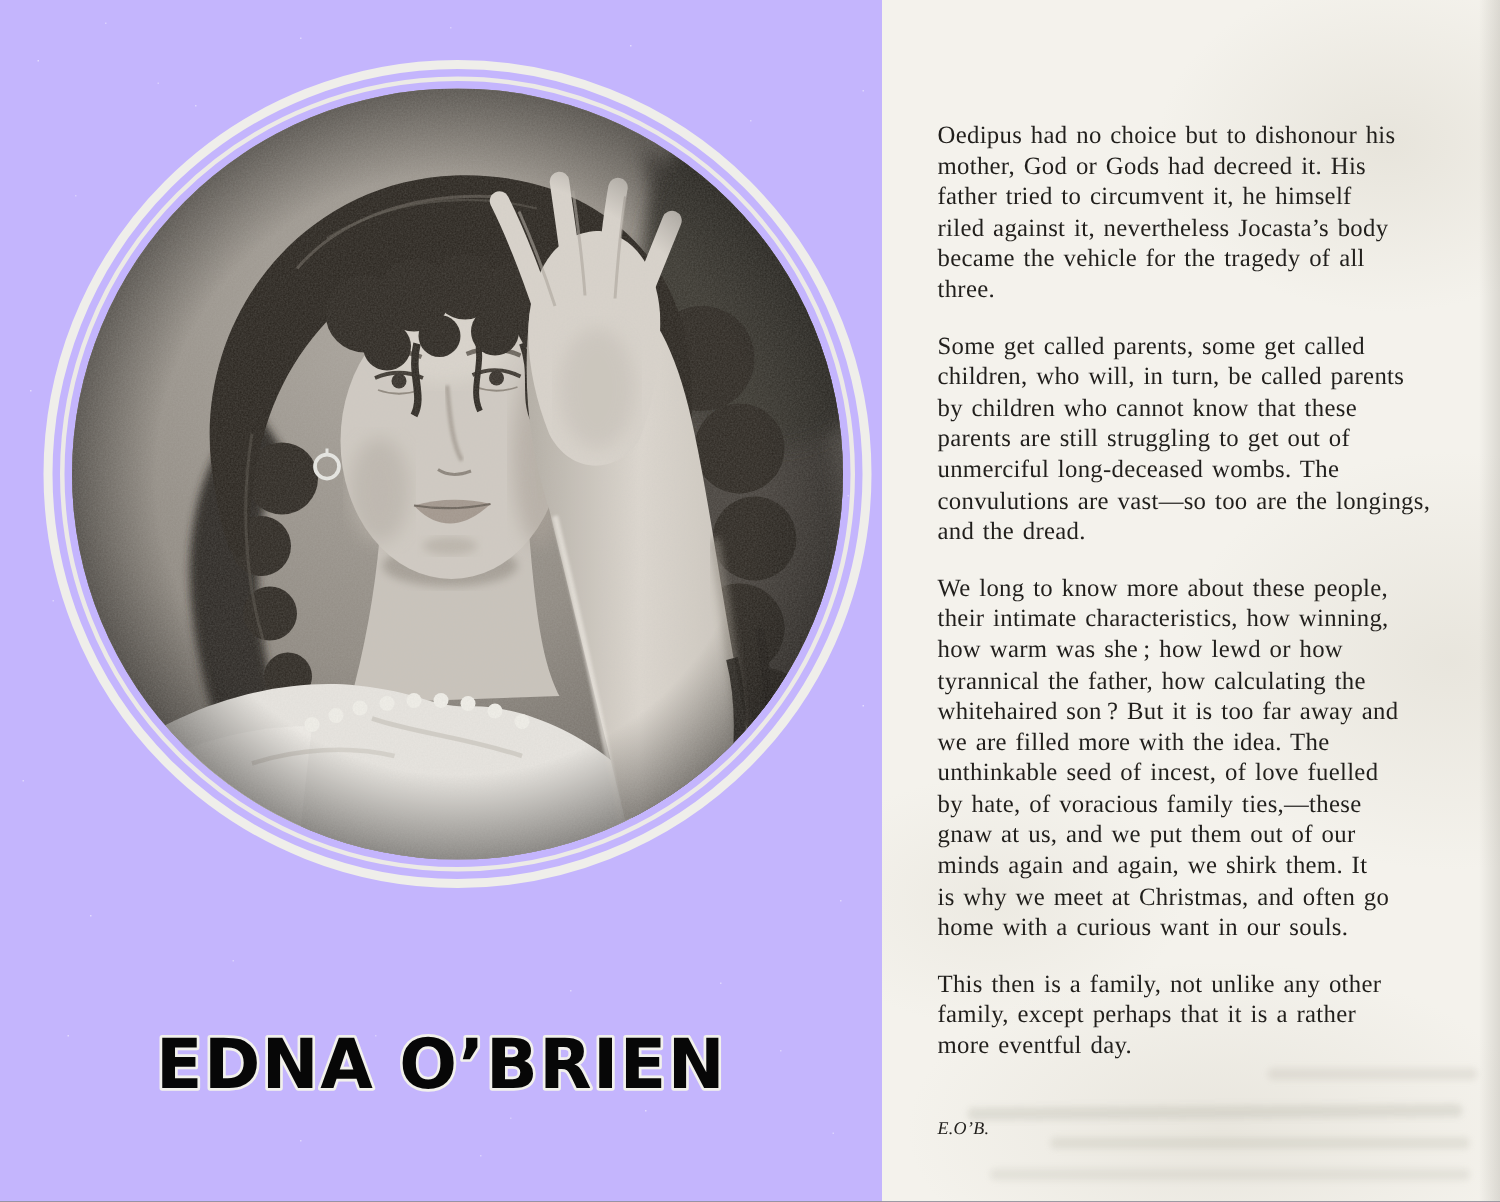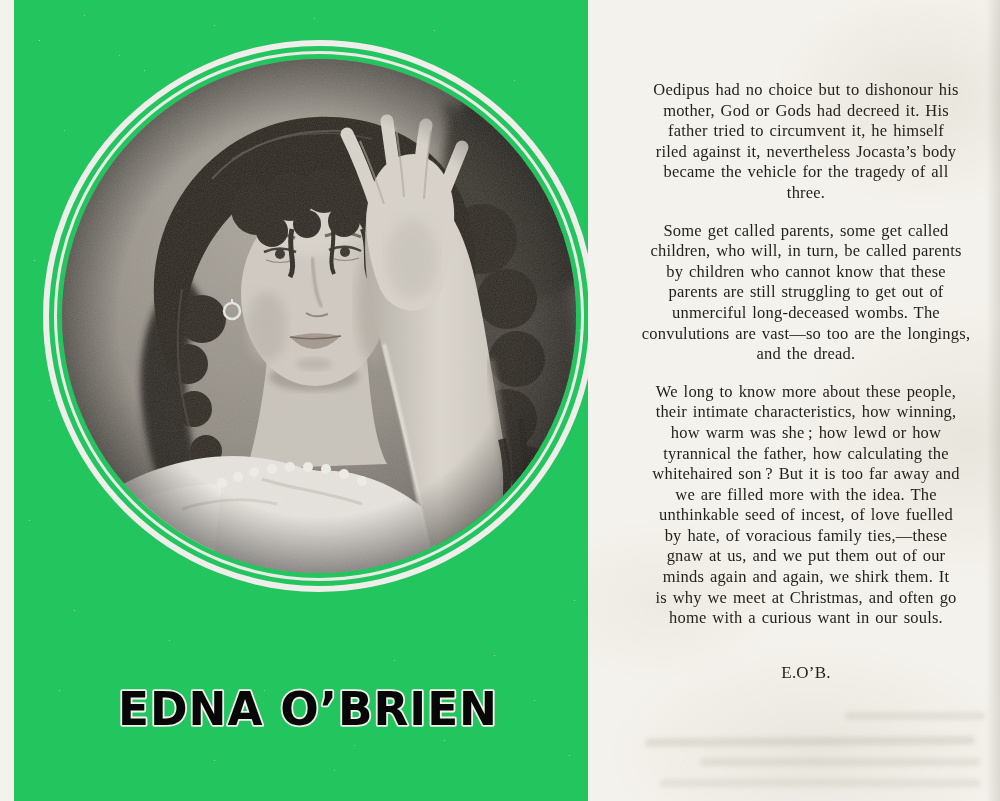--- a/index.html
+++ b/index.html
@@ -1,21 +1,21 @@
 <!DOCTYPE html>
 <html><head>
 <meta charset="utf-8">
 <style>
   html,body{margin:0;padding:0;background:#555;}
   .page{position:relative;width:1000px;height:801px;overflow:hidden;
         background:#f4f2ec;font-family:"Liberation Serif",serif;}
 
   
-  .left-panel{position:absolute;left:14px;top:0;width:588px;height:801px;
-              background:#22c55e;overflow:hidden;}
+  .left-panel{position:absolute;left:0;top:0;width:588px;height:801px;
+              background:#c4b5fd;overflow:hidden;}
   .speckles{position:absolute;left:0;top:0;width:1px;height:1px;background:transparent;
     box-shadow:
       25px 40px 0 rgba(255,255,255,.5), 70px 15px 0 rgba(255,255,255,.4),
       130px 70px 0 rgba(255,255,255,.45), 50px 130px 0 rgba(255,255,255,.35),
       20px 260px 0 rgba(255,255,255,.5), 35px 400px 0 rgba(255,255,255,.4),
       15px 520px 0 rgba(255,255,255,.45), 60px 610px 0 rgba(255,255,255,.5),
       110px 700px 0 rgba(255,255,255,.4), 200px 760px 0 rgba(255,255,255,.45),
       320px 770px 0 rgba(255,255,255,.4), 430px 740px 0 rgba(255,255,255,.5),
       520px 700px 0 rgba(255,255,255,.4), 560px 600px 0 rgba(255,255,255,.45),
       575px 470px 0 rgba(255,255,255,.5), 565px 330px 0 rgba(255,255,255,.4),
@@ -31,34 +31,34 @@
   .ring{position:absolute;border-radius:50%;box-sizing:border-box;}
   .ring-outer{left:29px;top:40px;width:552px;height:552px;border:6px solid #efeeea;}
   .ring-inner{left:40px;top:51px;width:530px;height:530px;border:3px solid #eceae6;}
   .photo{position:absolute;left:48px;top:59px;width:514px;height:514px;
          border-radius:50%;overflow:hidden;background:#8f8981;}
 
   .title-box{position:absolute;left:59px;top:674px;width:470px;height:68px;}
 
   
   .right-panel{position:absolute;left:588px;top:0;width:412px;height:801px;
-               background:#f4f2ec;overflow:hidden;text-align:center;}
+               background:#f4f2ec;overflow:hidden;}
   .paper-texture{position:absolute;inset:0;pointer-events:none;background:
       radial-gradient(220px 160px at 82% 12%, rgba(208,203,189,.35), transparent 70%),
       radial-gradient(260px 200px at 92% 55%, rgba(205,200,186,.30), transparent 70%),
       radial-gradient(300px 160px at 55% 94%, rgba(203,198,184,.28), transparent 70%),
       radial-gradient(180px 120px at 18% 75%, rgba(210,205,191,.22), transparent 70%);}
   .paper-edge{position:absolute;right:0;top:0;width:14px;height:801px;
       background:linear-gradient(to right, rgba(120,115,105,0), rgba(120,115,105,.20));}
 
   .essay{position:absolute;left:37px;top:80px;width:362px;
          font-size:16.5px;line-height:20.6px;color:#211f1c;
          letter-spacing:.2px;word-spacing:1.5px;}
   .essay p{margin:0 0 17px 0;white-space:pre-line;}
-  .signature{margin-top:34px !important;font-size:17px;}
+  .signature{margin-top:34px !important;font-style:italic;font-size:12px;}
 
   .ghost{position:absolute;filter:blur(2px);border-radius:4px;pointer-events:none;}
   .g1{left:57px;top:737px;width:330px;height:9px;background:rgba(140,138,120,.18);transform:rotate(-.4deg);}
   .g2{left:112px;top:758px;width:280px;height:8px;background:rgba(140,138,120,.15);}
   .g3{left:72px;top:779px;width:320px;height:8px;background:rgba(140,138,120,.13);}
   .g4{left:257px;top:712px;width:140px;height:8px;background:rgba(140,138,120,.14);}
 </style>
 </head>
 <body>
 
@@ -246,20 +246,23 @@
 how warm was she ; how lewd or how
 tyrannical the father, how calculating the
 whitehaired son ? But it is too far away and
 we are filled more with the idea. The
 unthinkable seed of incest, of love fuelled
 by hate, of voracious family ties,—these
 gnaw at us, and we put them out of our
 minds again and again, we shirk them. It
 is why we meet at Christmas, and often go
 home with a curious want in our souls.</p>
+      <p>This then is a family, not unlike any other
+family, except perhaps that it is a rather
+more eventful day.</p>
       <p class="signature">E.O’B.</p>
     </div>
 
     <div class="ghost g1"></div>
     <div class="ghost g2"></div>
     <div class="ghost g3"></div>
     <div class="ghost g4"></div>
 
     <div class="paper-edge"></div>
   </div>

